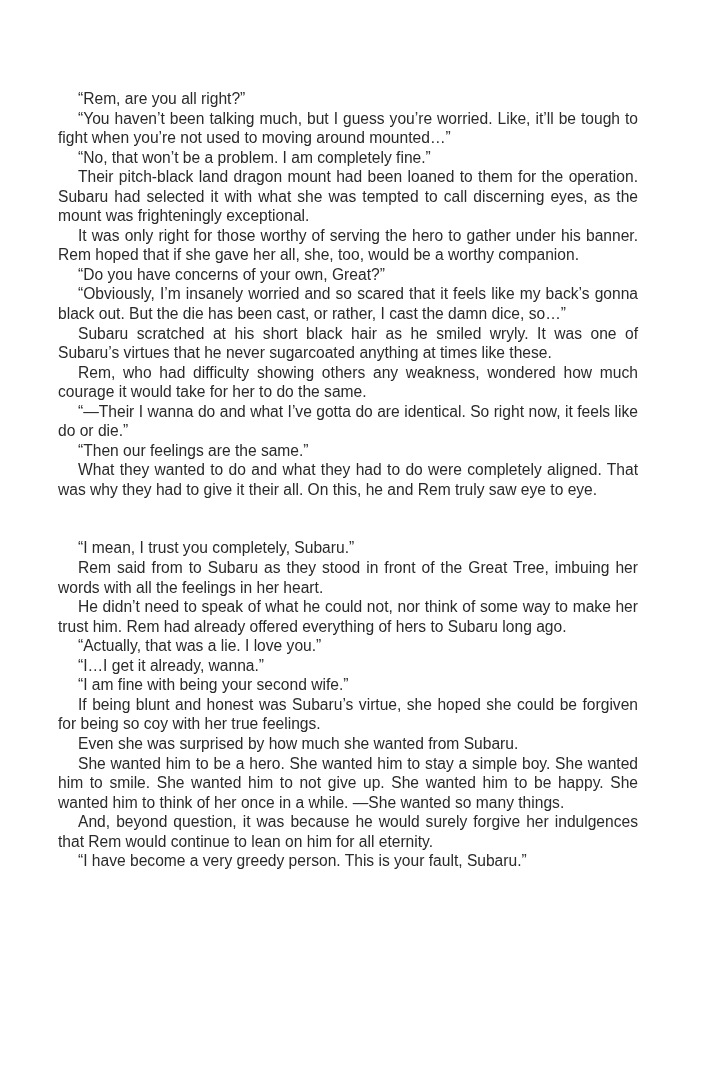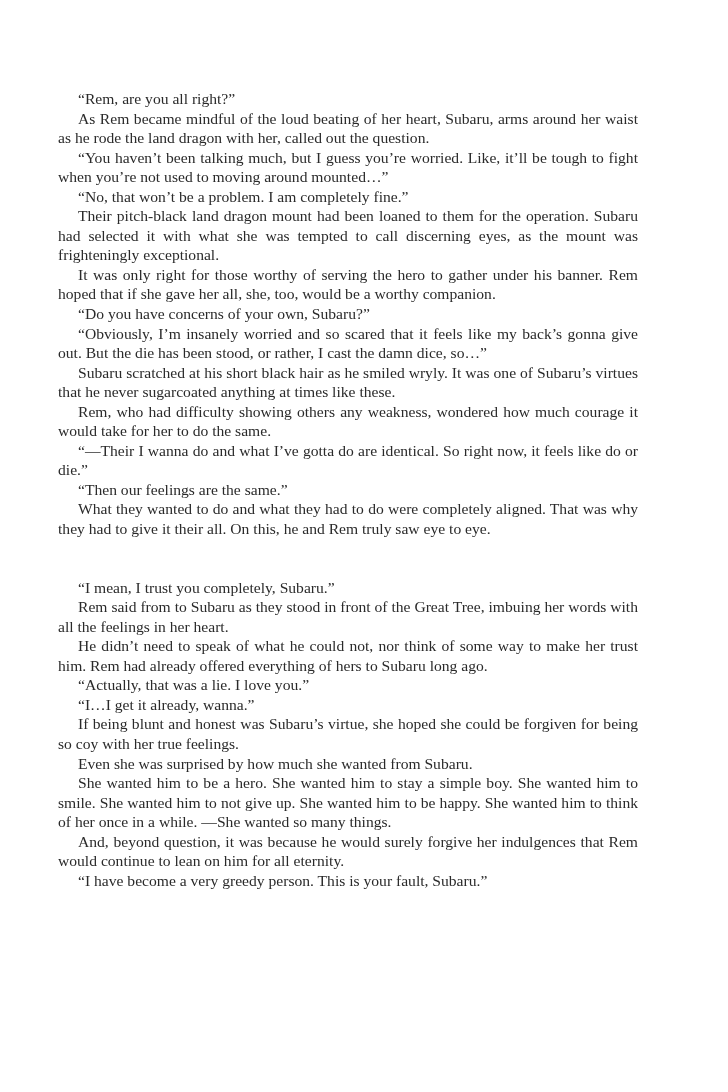--- a/index.html
+++ b/index.html
@@ -2,59 +2,59 @@
 <html><head>
 <meta charset="utf-8">
 <style>
   html, body { margin: 0; padding: 0; background: #ffffff; }
   body { width: 728px; height: 1092px; overflow: hidden; position: relative; }
   .page {
     position: absolute;
     left: 58px;
     top: 89px;
     width: 580px;
-    font-family: Liberation Serif, serif;
+    font-family: Liberation Sans, sans-serif;
     font-size: 15.6px;
     line-height: 19.55px;
     color: #2a2a2a;
     text-align: justify;
   }
   .page p {
     margin: 0;
     text-indent: 20px;
   }
   .section-break {
     height: 39px;
   }
 </style>
 </head>
 <body>
 
 <div class="page">
   <div class="section">
     <p>“Rem, are you all right?”</p>
-    <p>As Rem became mindful of the loud beating of her heart, Subaru, arms around her waist as he rode the land dragon with her, called out the question.</p>
     <p>“You haven’t been talking much, but I guess you’re worried. Like, it’ll be tough to fight when you’re not used to moving around mounted…”</p>
     <p>“No, that won’t be a problem. I am completely fine.”</p>
     <p>Their pitch-black land dragon mount had been loaned to them for the operation. Subaru had selected it with what she was tempted to call discerning eyes, as the mount was frighteningly exceptional.</p>
     <p>It was only right for those worthy of serving the hero to gather under his banner. Rem hoped that if she gave her all, she, too, would be a worthy companion.</p>
-    <p>“Do you have concerns of your own, Subaru?”</p>
-    <p>“Obviously, I’m insanely worried and so scared that it feels like my back’s gonna give out. But the die has been stood, or rather, I cast the damn dice, so…”</p>
+    <p>“Do you have concerns of your own, Great?”</p>
+    <p>“Obviously, I’m insanely worried and so scared that it feels like my back’s gonna black out. But the die has been cast, or rather, I cast the damn dice, so…”</p>
     <p>Subaru scratched at his short black hair as he smiled wryly. It was one of Subaru’s virtues that he never sugarcoated anything at times like these.</p>
     <p>Rem, who had difficulty showing others any weakness, wondered how much courage it would take for her to do the same.</p>
     <p>“—Their I wanna do and what I’ve gotta do are identical. So right now, it feels like do or die.”</p>
     <p>“Then our feelings are the same.”</p>
     <p>What they wanted to do and what they had to do were completely aligned. That was why they had to give it their all. On this, he and Rem truly saw eye to eye.</p>
   </div>
   <div class="section-break"></div>
   <div class="section">
     <p>“I mean, I trust you completely, Subaru.”</p>
     <p>Rem said from to Subaru as they stood in front of the Great Tree, imbuing her words with all the feelings in her heart.</p>
     <p>He didn’t need to speak of what he could not, nor think of some way to make her trust him. Rem had already offered everything of hers to Subaru long ago.</p>
     <p>“Actually, that was a lie. I love you.”</p>
     <p>“I…I get it already, wanna.”</p>
+    <p>“I am fine with being your second wife.”</p>
     <p>If being blunt and honest was Subaru’s virtue, she hoped she could be forgiven for being so coy with her true feelings.</p>
     <p>Even she was surprised by how much she wanted from Subaru.</p>
     <p>She wanted him to be a hero. She wanted him to stay a simple boy. She wanted him to smile. She wanted him to not give up. She wanted him to be happy. She wanted him to think of her once in a while. —She wanted so many things.</p>
     <p>And, beyond question, it was because he would surely forgive her indulgences that Rem would continue to lean on him for all eternity.</p>
     <p>“I have become a very greedy person. This is your fault, Subaru.”</p>
   </div>
 </div>
 
 </body></html>

